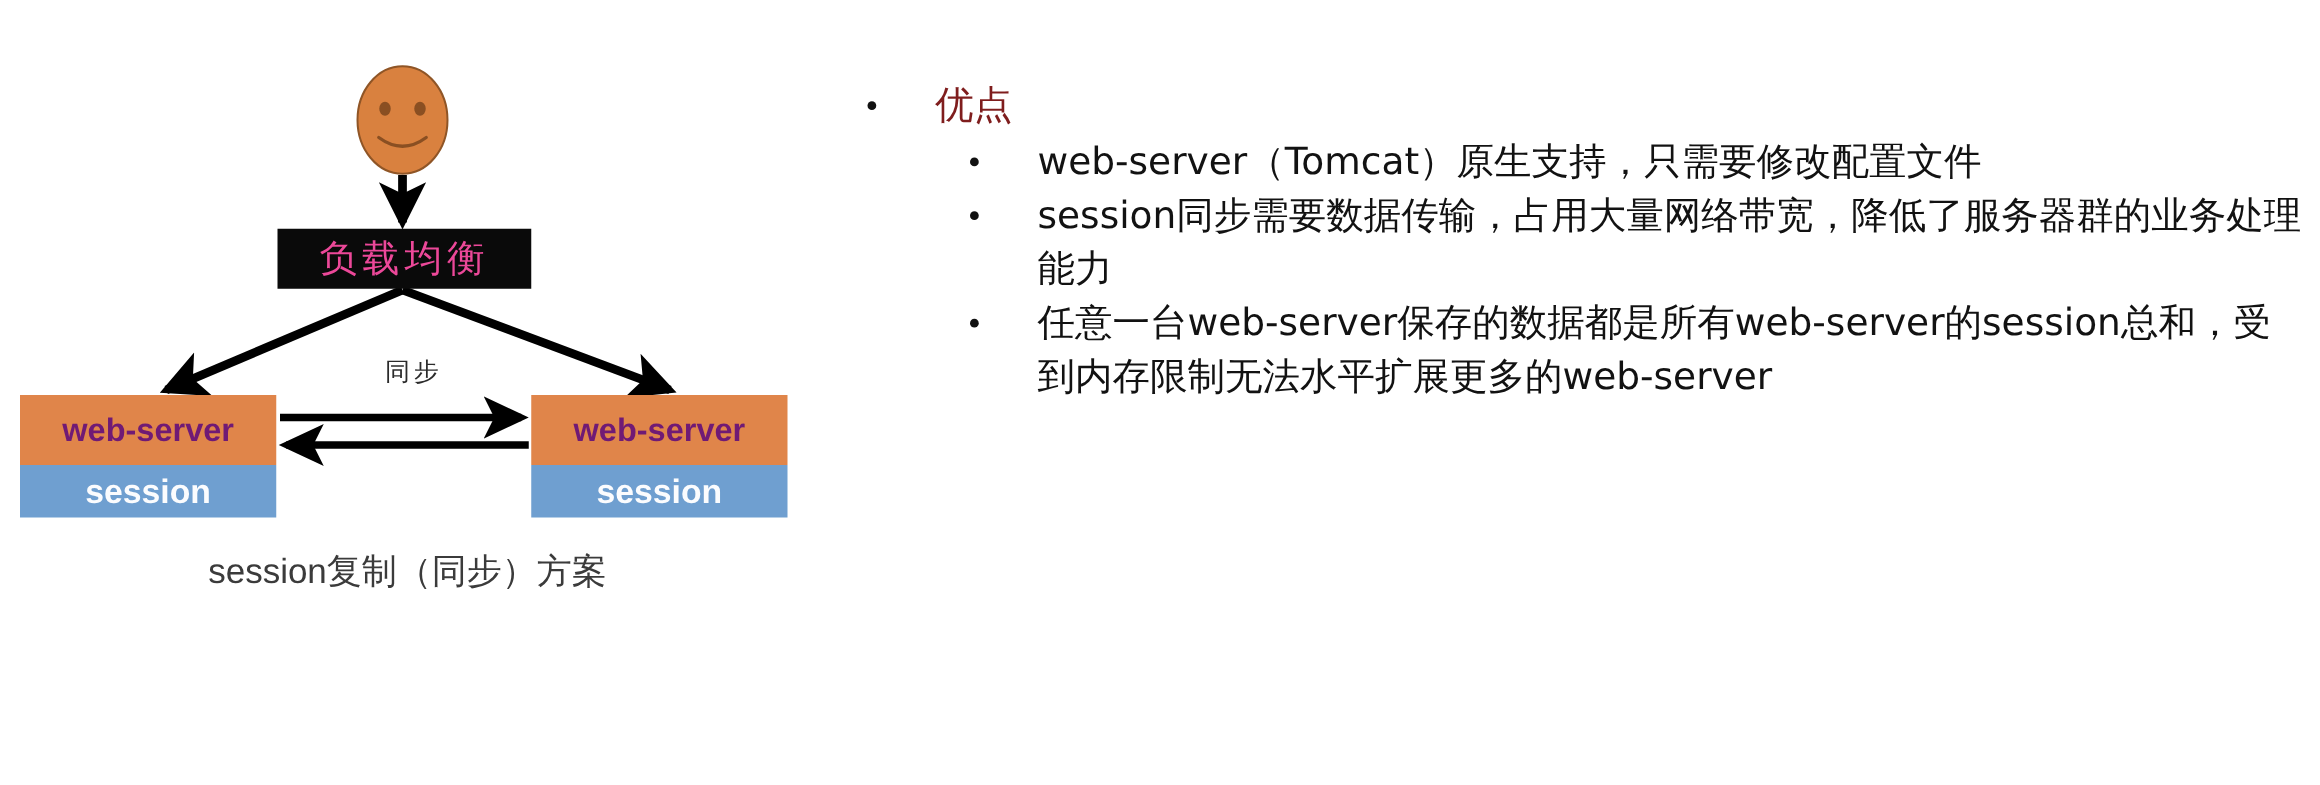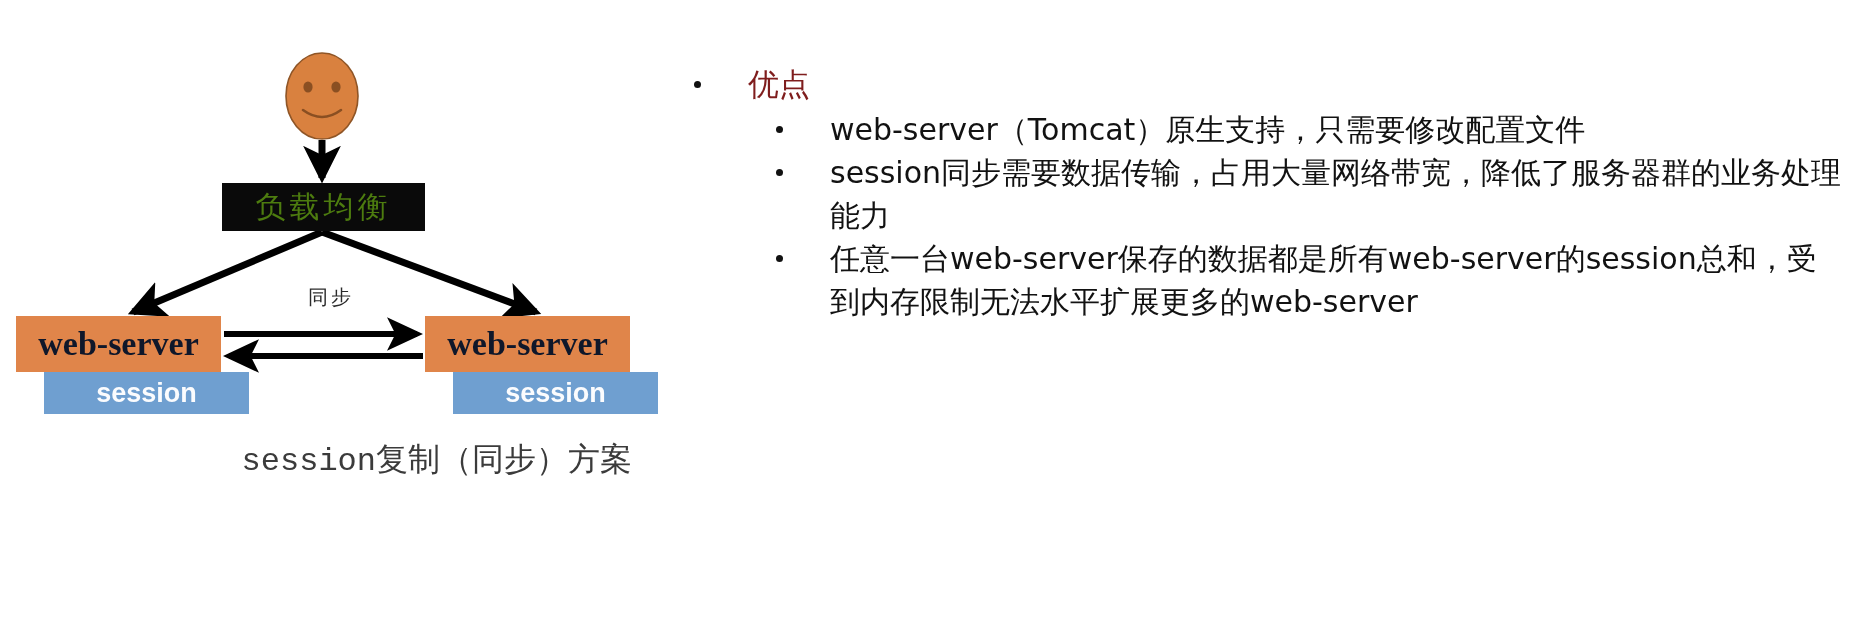--- a/index.html
+++ b/index.html
@@ -45,41 +45,39 @@
     letter-spacing: 0px;
   }
 
   
   #lb-box {
     left: 222px;
     top: 183px;
     width: 203px;
     height: 48px;
     background: #0a0a0a;
-    color: #4d7c0f;
+    color: #ec4899;
     font-size: 30px;
     font-family: "DejaVu Sans", "Liberation Sans", sans-serif;
     letter-spacing: 4px;
   }
 
   
   .ws-box {
     background: #e0854a;
-    color: #0f172a;
-    font-size: 34px;
+    color: #701a75;
+    font-size: 26px;
     font-weight: 600;
-    font-family: Liberation Serif, serif;
   }
   
   .sess-box {
     background: #6f9fd0;
     color: #fbfcfe;
     font-size: 27px;
     font-weight: 600;
-    margin-left: 28px;
   }
 
   #ws-left   { left: 16px;  top: 316px; width: 205px; height: 56px; }
   #sess-left { left: 16px;  top: 372px; width: 205px; height: 42px; }
   #ws-right  { left: 425px; top: 316px; width: 205px; height: 56px; }
   #sess-right{ left: 425px; top: 372px; width: 205px; height: 42px; }
 
   #sync-label {
     position: absolute;
     left: 286px;
@@ -90,24 +88,24 @@
     color: #2b2b2b;
     font-family: "DejaVu Sans", "Liberation Sans", sans-serif;
     letter-spacing: 3px;
   }
 
   #diagram-caption {
     position: absolute;
     left: 20px;
     top: 438px;
     width: 612px;
-    text-align: right;
-    font-size: 32px;
+    text-align: center;
+    font-size: 28px;
     color: #3b3b3b;
-    font-family: Liberation Mono, monospace;
+    font-family: Liberation Sans, sans-serif;
     white-space: nowrap;
   }
 
   
   #text-panel {
     position: absolute;
     left: 680px;
     top: 62px;
     width: 1176px;
     height: 520px;

